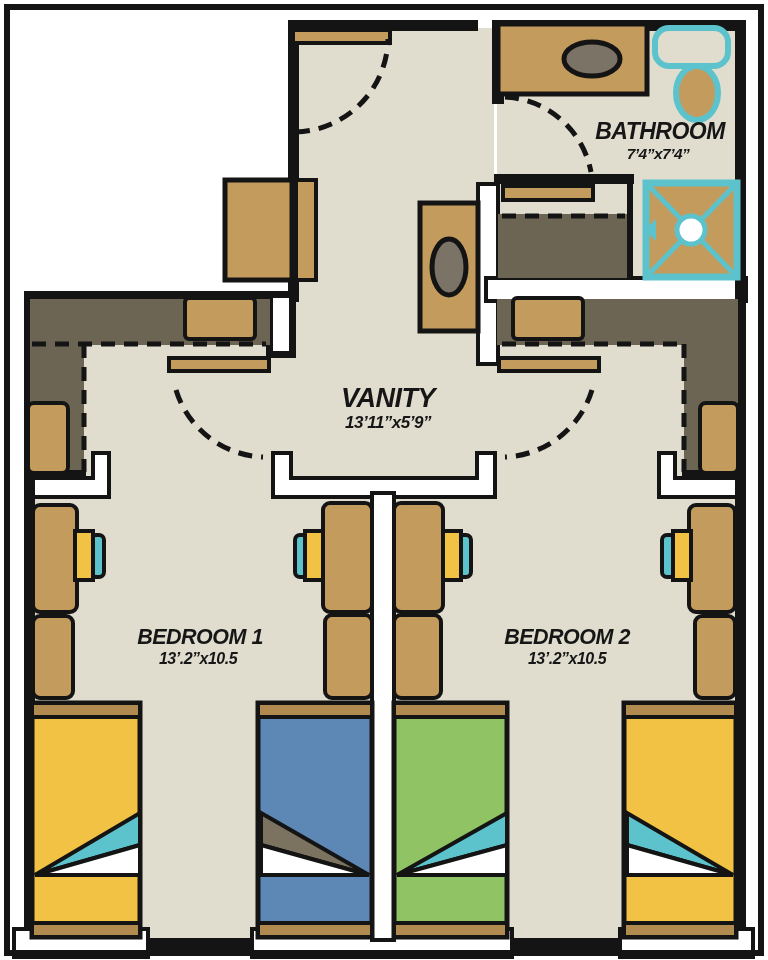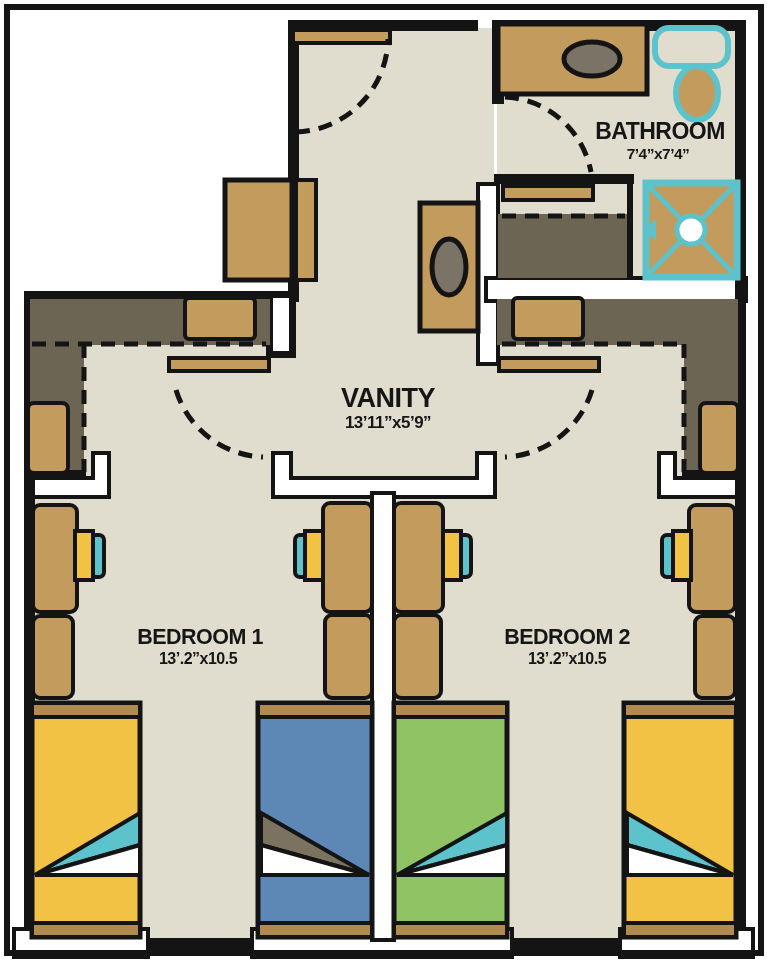--- a/index.html
+++ b/index.html
@@ -1,21 +1,21 @@
 <!DOCTYPE html>
 <html style="--wall: #141414; --floor: #e0ddcf; --outside: #ffffff; --wood: #c39b5c; --wood_dark: #b18a50; --closet: #6d6553; --teal: #5cc3cd; --yellow: #f2c244; --blue: #5d88b6; --green: #90c363; --olive: #7b7260; --sink: #7b7466; --ink: #161616;"><head>
 <meta charset="utf-8">
 <style>
   :root{
     --wall:#141414; --floor:#e0ddcf; --wood:#c39b5c; --wood_dark:#b18a50;
     --closet:#6d6553; --teal:#5cc3cd; --yellow:#f2c244; --blue:#5d88b6;
     --green:#90c363; --olive:#7b7260; --sink:#7b7466; --ink:#161616; --outside:#ffffff;
   }
   html,body{margin:0;padding:0;background:var(--outside);}
-  .stage{width:768px;height:960px;position:relative;background:var(--outside);}
+  .stage{width:768px;height:960px;position:relative;background:var(--outside);font-style:italic;}
   svg{display:block}
   .ffl{fill:var(--floor)} .fbk{fill:var(--wall)} .fw{fill:var(--wood)}
   .fwd{fill:var(--wood_dark)} .fcl{fill:var(--closet)} .fwh{fill:#ffffff}
   .fsk{fill:var(--sink)} .fte{fill:var(--teal)} .fye{fill:var(--yellow)}
   .fbl{fill:var(--blue)} .fgr{fill:var(--green)} .fol{fill:var(--olive)}
   .sbk{stroke:var(--wall)} .ste{stroke:var(--teal)} .nf{fill:none}
   .sw4{stroke-width:4} .sw5{stroke-width:5} .sw6{stroke-width:6} .sw7{stroke-width:7}
   .dash{stroke-dasharray:14 9;stroke-linecap:butt}
   .lbl{font-family:"Liberation Sans",sans-serif;font-weight:700;fill:var(--ink);
        text-anchor:middle;letter-spacing:-0.5px}

